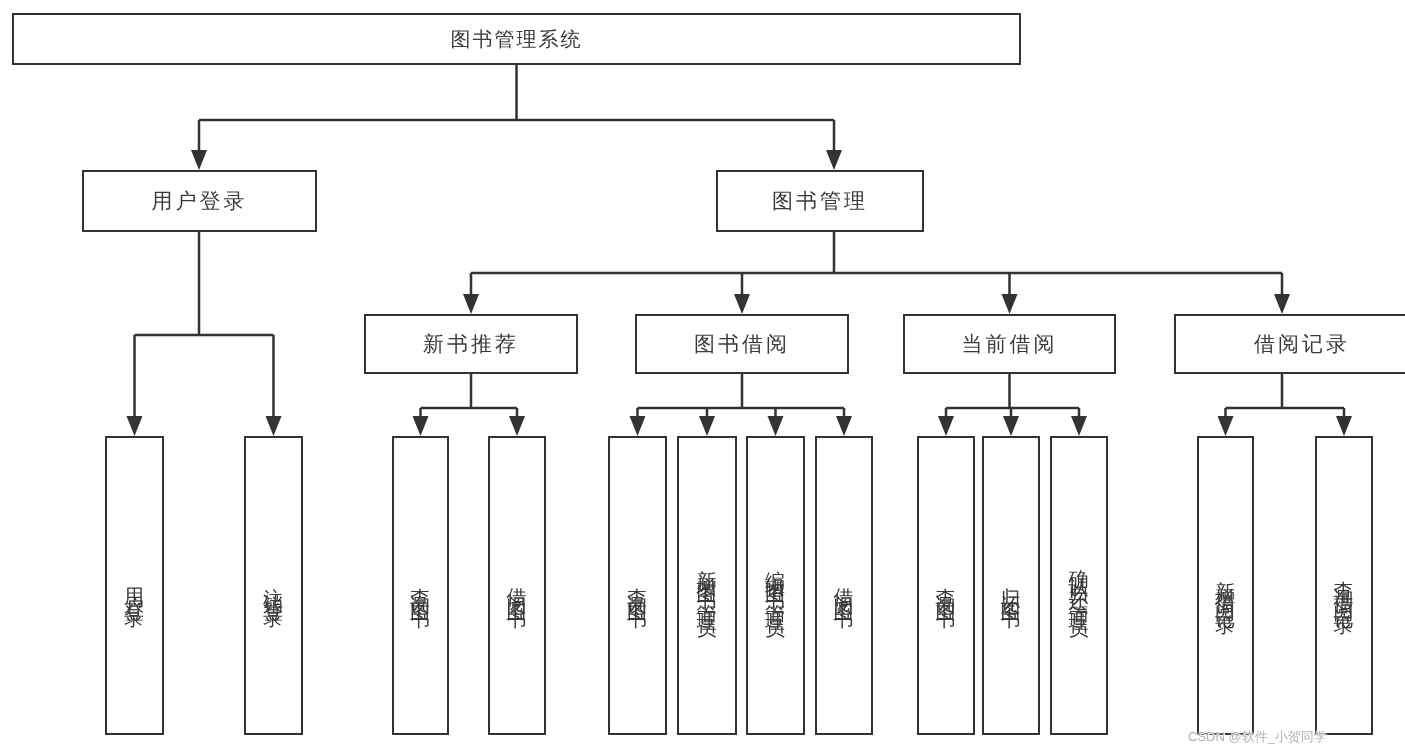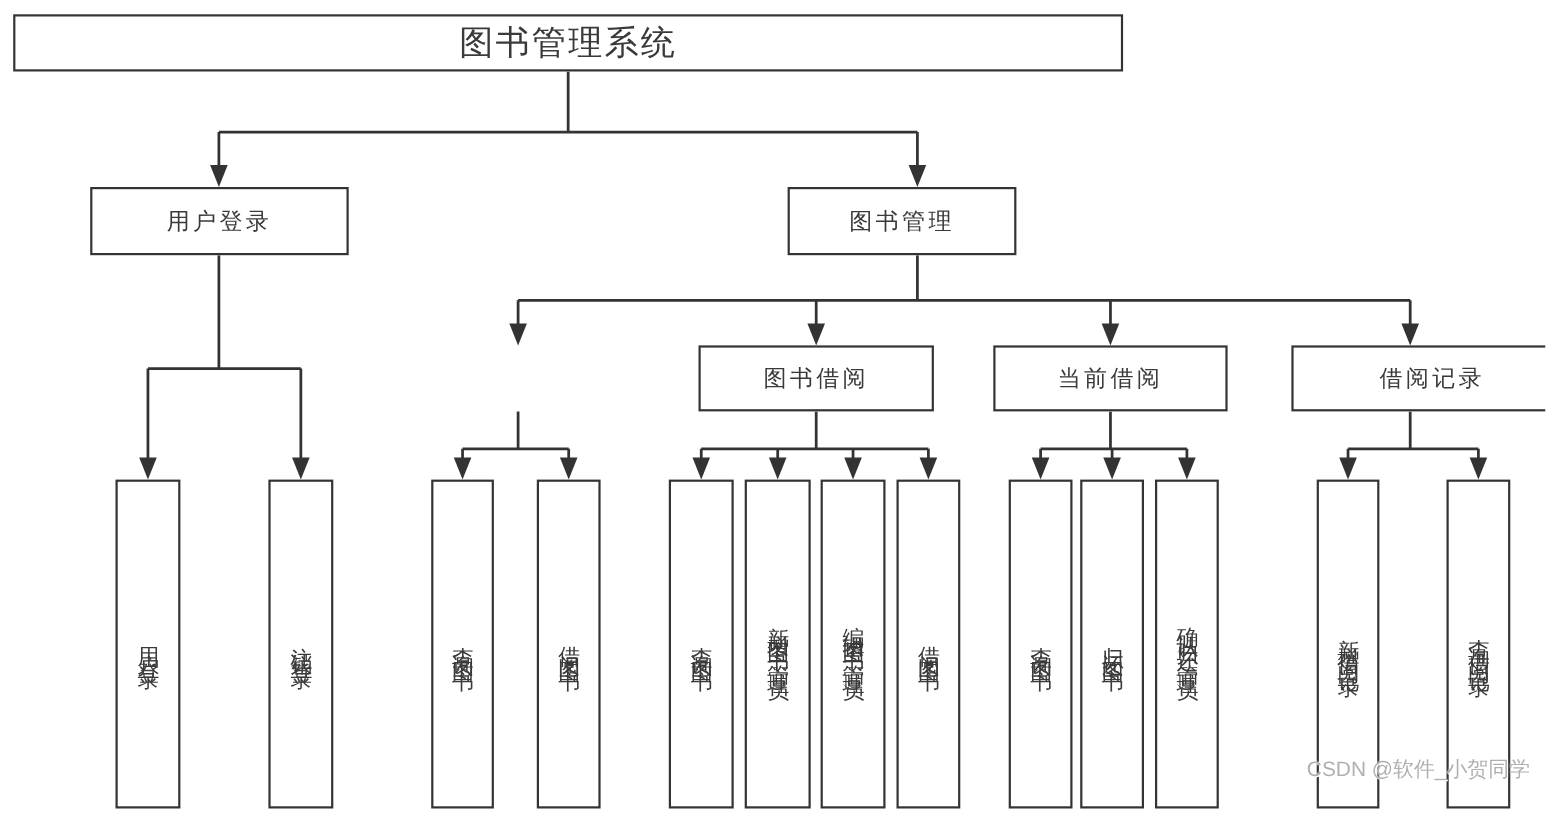--- a/index.html
+++ b/index.html
@@ -31,37 +31,37 @@
     align-items: center;
     justify-content: center;
     color: #3a3a3a;
   }
   .hbox {
     font-size: 21px;
     letter-spacing: 3px;
     white-space: nowrap;
   }
   .rootbox {
-    font-size: 31px;
+    font-size: 20px;
     letter-spacing: 2px;
   }
   .vbox {
     writing-mode: vertical-rl;
     text-orientation: mixed;
     font-size: 20px;
     letter-spacing: 7px;
     line-height: 1;
   }
   .vbox span { display: inline-block; }
   .watermark {
     position: absolute;
     left: 1188px;
-    top: 686px;
+    top: 728px;
     width: 212px;
-    font-size: 19px;
+    font-size: 13px;
     color: #b0b0b0;
     text-shadow: 0 0 2px #ffffff, 1px 1px 0 #ffffff;
     white-space: nowrap;
     z-index: 5;
   }
 </style>
 </head>
 <body>
 
 <div class="canvas">
@@ -127,20 +127,21 @@
       <polygon points="1217.5,416 1233.5,416 1225.5,436"></polygon>
       <polygon points="1336,416 1352,416 1344,436"></polygon>
     </g>
   </svg>
 
   <div class="box hbox rootbox" style="left:12px; top:13px; width:1009px; height:52px;">图书管理系统</div>
 
   <div class="box hbox" style="left:82px; top:170px; width:235px; height:62px;">用户登录</div>
   <div class="box hbox" style="left:716px; top:170px; width:208px; height:62px;">图书管理</div>
 
+  <div class="box hbox" style="left:364px; top:314px; width:214px; height:60px;">新书推荐</div>
   <div class="box hbox" style="left:903px; top:314px; width:213px; height:60px;">当前借阅</div>
   <div class="box hbox" style="left:635px; top:314px; width:214px; height:60px;">图书借阅</div>
   <div class="box hbox" style="left:1174px; top:314px; width:256px; height:60px;">借阅记录</div>
 
   <div class="box vbox" style="left:105px; top:436px; width:59px; height:299px;">
     <span>用户登录</span>
   </div>
   <div class="box vbox" style="left:244px; top:436px; width:59px; height:299px;">
     <span>注销登录</span>
   </div>

